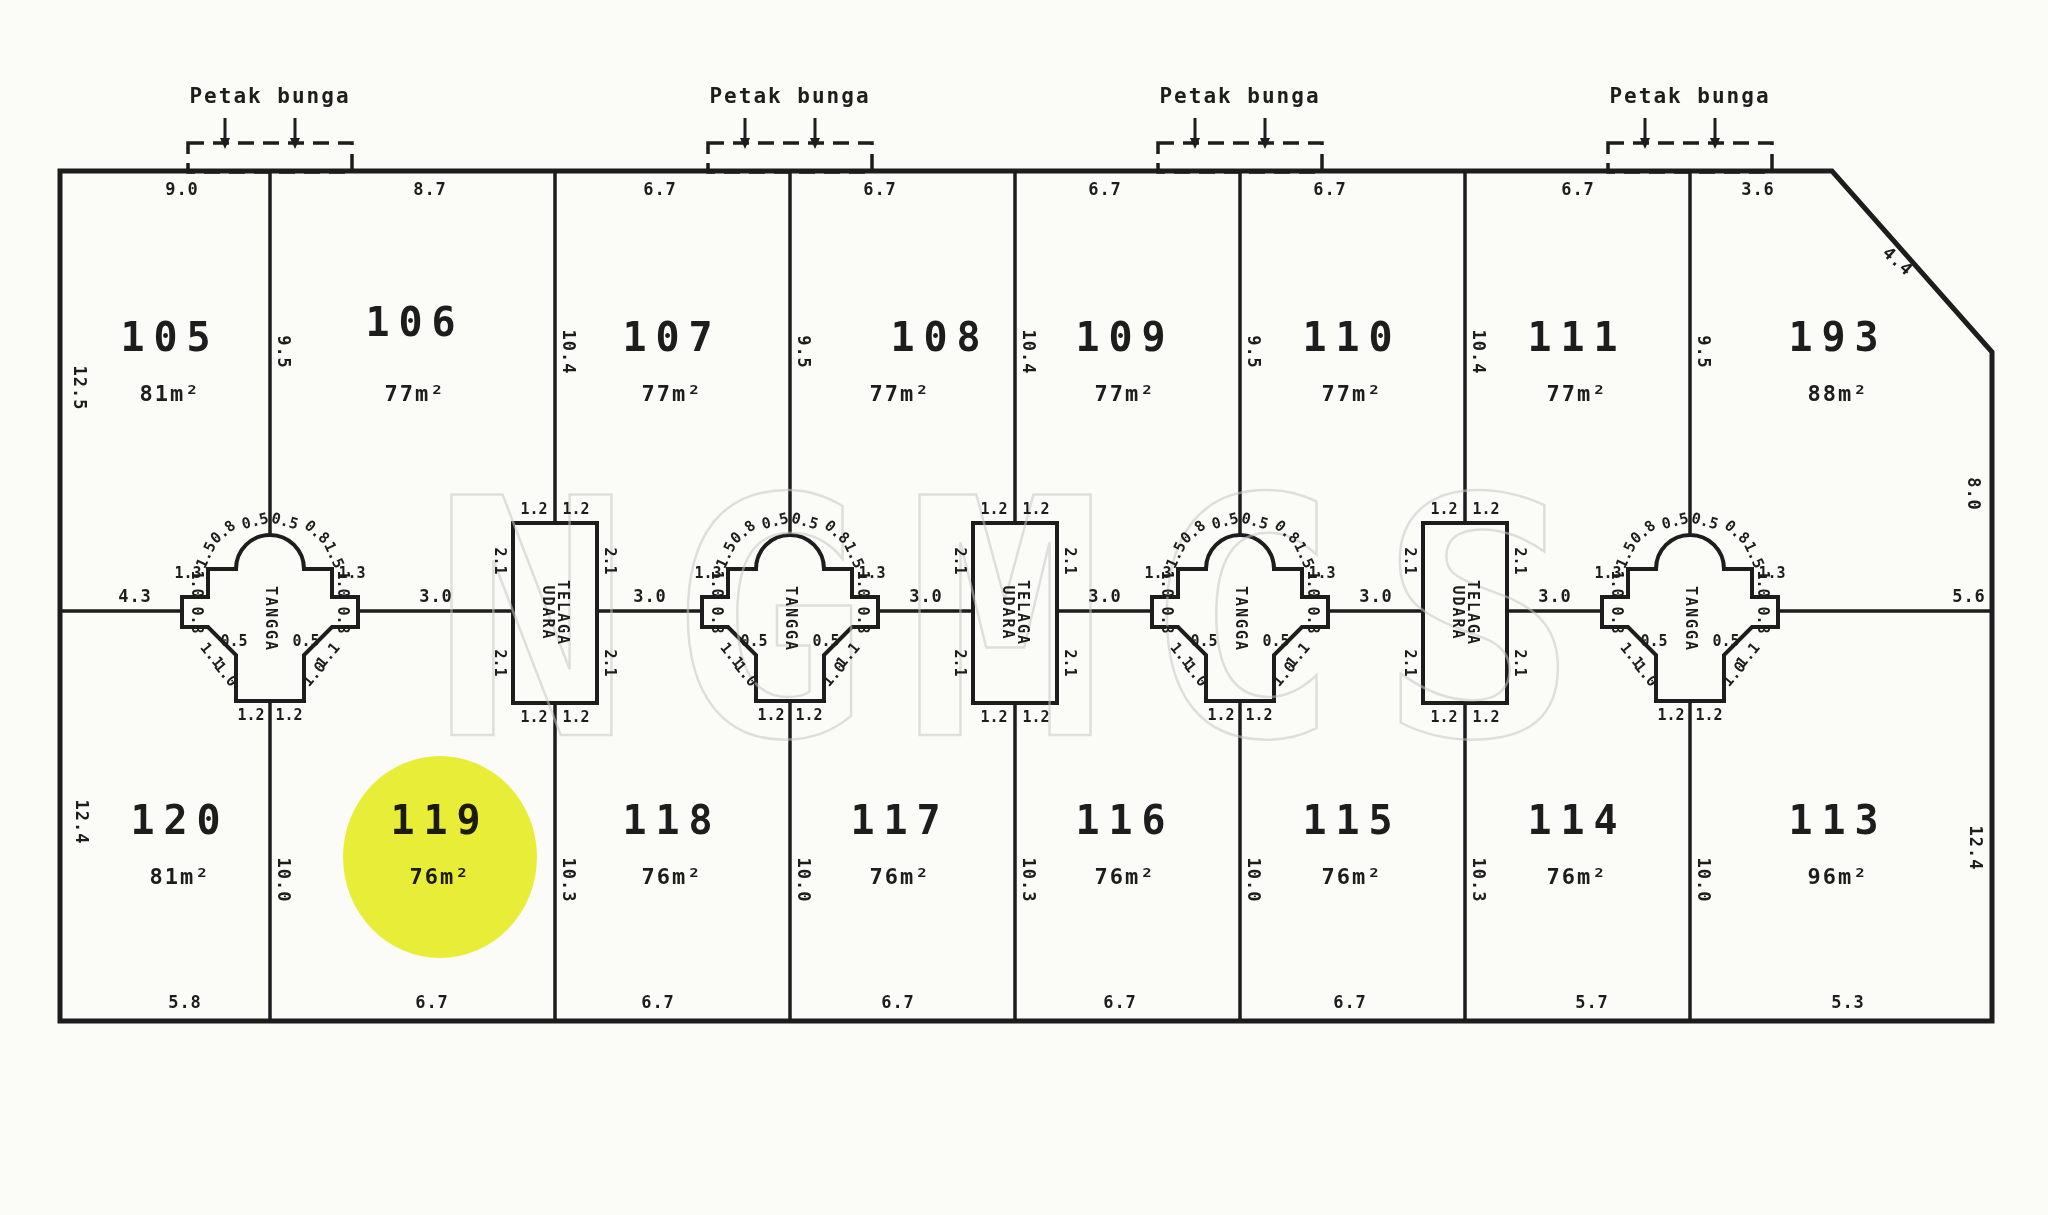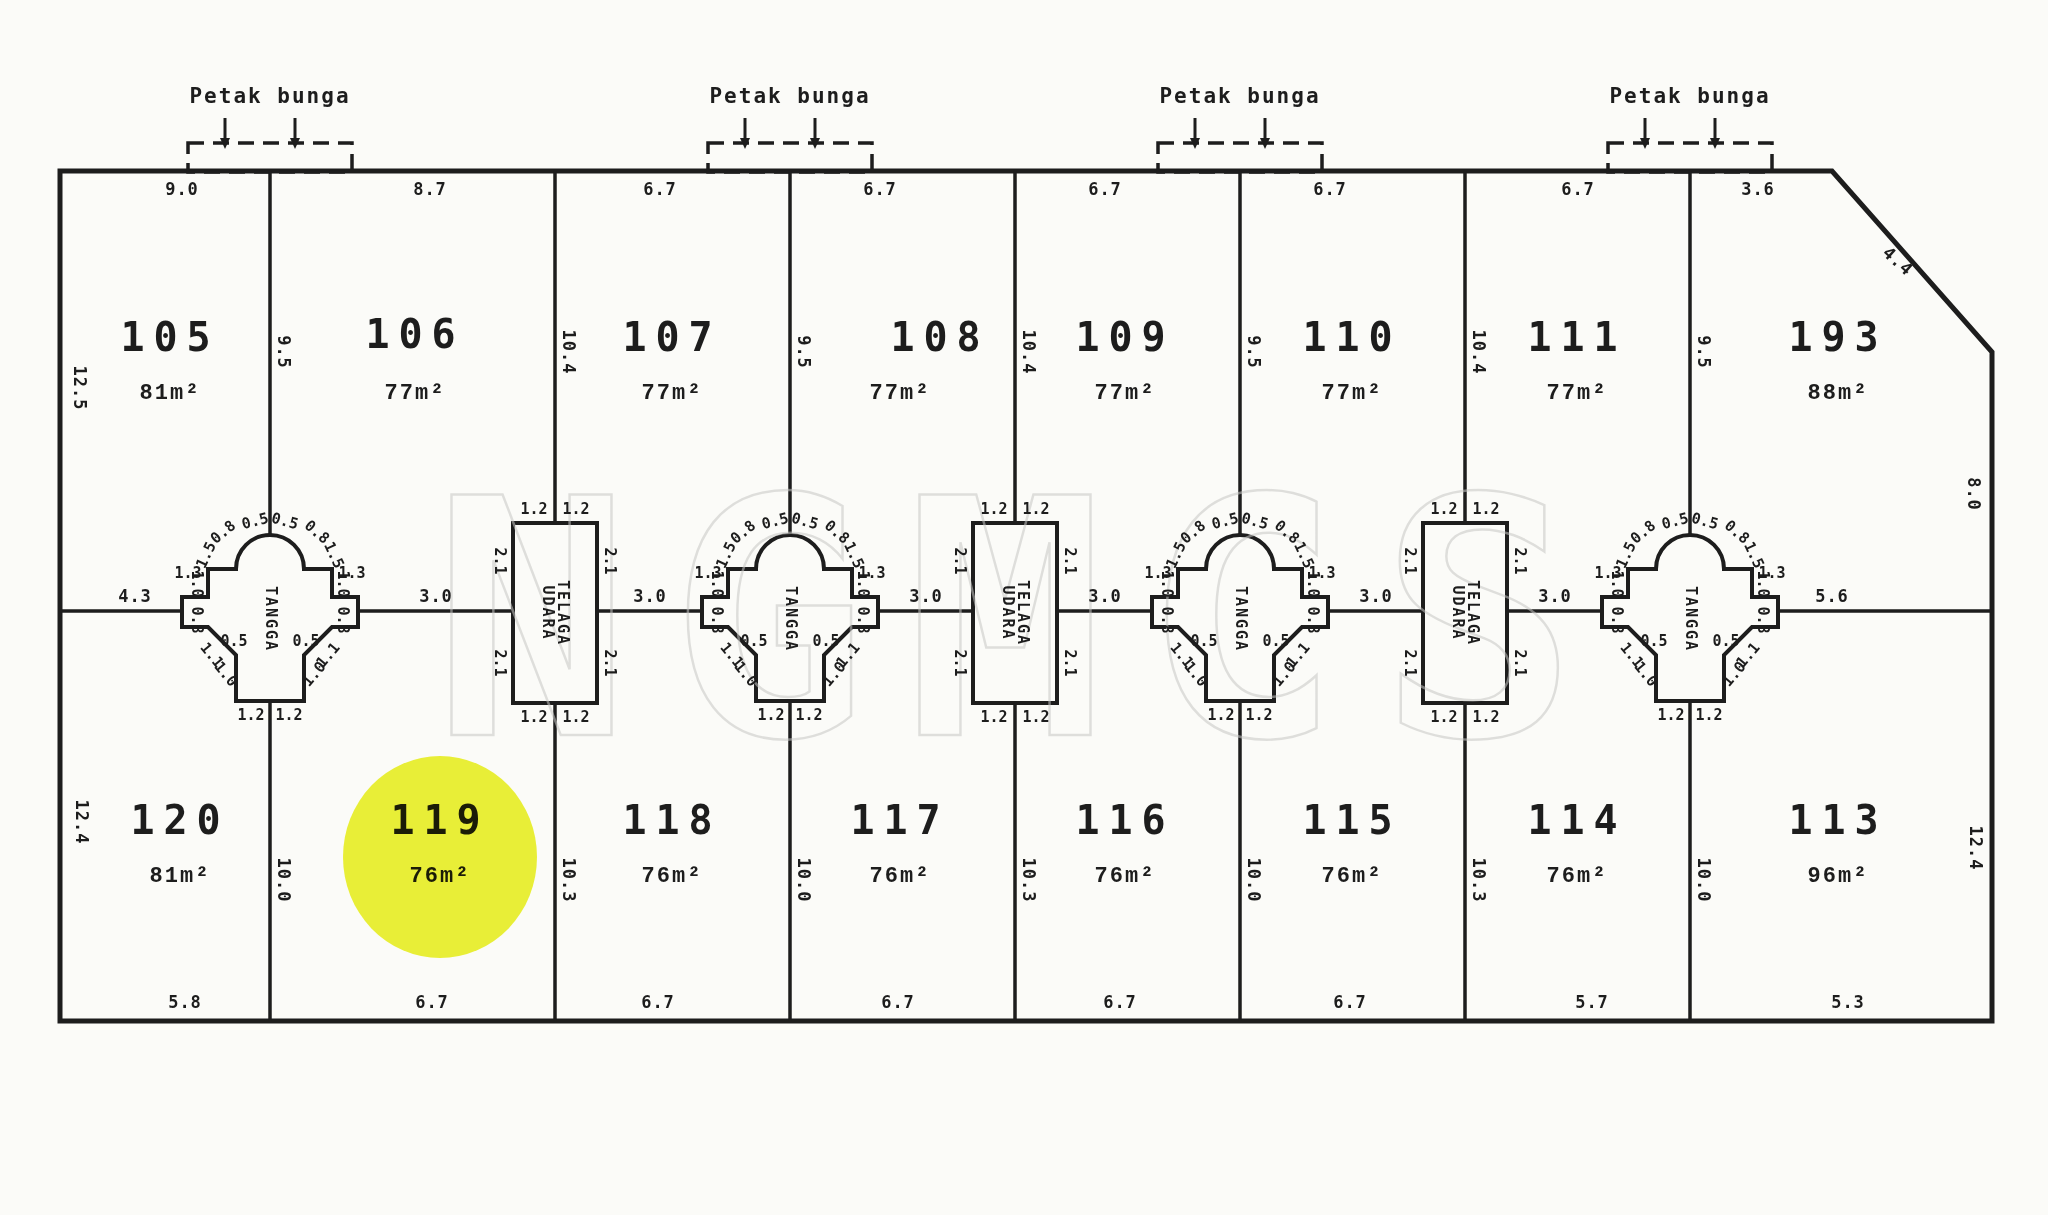--- a/index.html
+++ b/index.html
@@ -15,21 +15,21 @@
   #labels{position:absolute;left:0;top:0;width:100%;height:100%;}
   .lbl{
     position:absolute;
     transform:translate(-50%,-50%);
     white-space:nowrap;
     font-weight:bold;
     color:#1d1d1d;
   }
   .dim{font-size:17px;letter-spacing:1px;}
   .lot-no{font-size:40px;letter-spacing:9px;}
-  .lot-area{font-size:22px;letter-spacing:2px;font-family:Liberation Mono, monospace;}
+  .lot-area{font-size:22px;letter-spacing:2px;}
   .shape-name{font-size:15px;letter-spacing:2px;line-height:15px;text-align:center;}
   .flower{font-size:21px;letter-spacing:2px;}
   .crossdim{font-size:15px;letter-spacing:0;}
   #hl{
     position:absolute;
     border-radius:50%;
     mix-blend-mode:multiply;
     opacity:0.78;
   }
   #wmlayer{opacity:0.55;}
@@ -199,21 +199,21 @@
       <div class="lbl crossdim" style="left: 1444px; top: 509px;">1.2</div>
       <div class="lbl crossdim" style="left: 1486px; top: 509px;">1.2</div>
       <div class="lbl crossdim" style="left: 1410px; top: 561px; transform: translate(-50%, -50%) rotate(90deg);">2.1</div>
       <div class="lbl crossdim" style="left: 1520px; top: 561px; transform: translate(-50%, -50%) rotate(90deg);">2.1</div>
       <div class="lbl crossdim" style="left: 1410px; top: 663px; transform: translate(-50%, -50%) rotate(90deg);">2.1</div>
       <div class="lbl crossdim" style="left: 1520px; top: 663px; transform: translate(-50%, -50%) rotate(90deg);">2.1</div>
       <div class="lbl crossdim" style="left: 1444px; top: 717px;">1.2</div>
       <div class="lbl crossdim" style="left: 1486px; top: 717px;">1.2</div>
       <div class="lbl lot-no" style="left: 170px; top: 337px;">105</div>
       <div class="lbl lot-area" style="left: 170px; top: 393px;">81m²</div>
-      <div class="lbl lot-no" style="left: 415px; top: 334px; text-align: center;">106</div>
+      <div class="lbl lot-no" style="left: 415px; top: 322px; text-align: center;">106</div>
       <div class="lbl lot-area" style="left: 415px; top: 393px;">77m²</div>
       <div class="lbl lot-no" style="left: 672px; top: 337px;">107</div>
       <div class="lbl lot-area" style="left: 672px; top: 393px;">77m²</div>
       <div class="lbl lot-no" style="left: 900px; top: 337px; margin-left: 40px;">108</div>
       <div class="lbl lot-area" style="left: 900px; top: 393px;">77m²</div>
       <div class="lbl lot-no" style="left: 1125px; top: 337px;">109</div>
       <div class="lbl lot-area" style="left: 1125px; top: 393px;">77m²</div>
       <div class="lbl lot-no" style="left: 1352px; top: 337px;">110</div>
       <div class="lbl lot-area" style="left: 1352px; top: 393px;">77m²</div>
       <div class="lbl lot-no" style="left: 1577px; top: 337px;">111</div>
@@ -266,21 +266,21 @@
       <div class="lbl dim" style="left: 1254px; top: 880px; transform: translate(-50%, -50%) rotate(90deg);">10.0</div>
       <div class="lbl dim" style="left: 1479px; top: 880px; transform: translate(-50%, -50%) rotate(90deg);">10.3</div>
       <div class="lbl dim" style="left: 1704px; top: 880px; transform: translate(-50%, -50%) rotate(90deg);">10.0</div>
       <div class="lbl dim" style="left: 135px; top: 596px;">4.3</div>
       <div class="lbl dim" style="left: 436px; top: 596px;">3.0</div>
       <div class="lbl dim" style="left: 650px; top: 596px;">3.0</div>
       <div class="lbl dim" style="left: 926px; top: 596px;">3.0</div>
       <div class="lbl dim" style="left: 1105px; top: 596px;">3.0</div>
       <div class="lbl dim" style="left: 1376px; top: 596px;">3.0</div>
       <div class="lbl dim" style="left: 1555px; top: 596px;">3.0</div>
-      <div class="lbl dim" style="left: 1832px; top: 596px;">5.6</div>
+      <div class="lbl dim" style="left: 1969px; top: 596px;">5.6</div>
       <div class="lbl dim" style="left: 80px; top: 388px; transform: translate(-50%, -50%) rotate(90deg);">12.5</div>
       <div class="lbl dim" style="left: 82px; top: 822px; transform: translate(-50%, -50%) rotate(90deg);">12.4</div>
       <div class="lbl dim" style="left: 1898px; top: 261px; transform: translate(-50%, -50%) rotate(42deg);">4.4</div>
       <div class="lbl dim" style="left: 1974px; top: 494px; transform: translate(-50%, -50%) rotate(90deg);">8.0</div>
       <div class="lbl dim" style="left: 1976px; top: 848px; transform: translate(-50%, -50%) rotate(90deg);">12.4</div>
     </div>
   <div id="hl" style="left: 343px; top: 756px; width: 194px; height: 202px; background: rgb(231, 239, 0);"></div>
 </div>
 
 </body></html>

